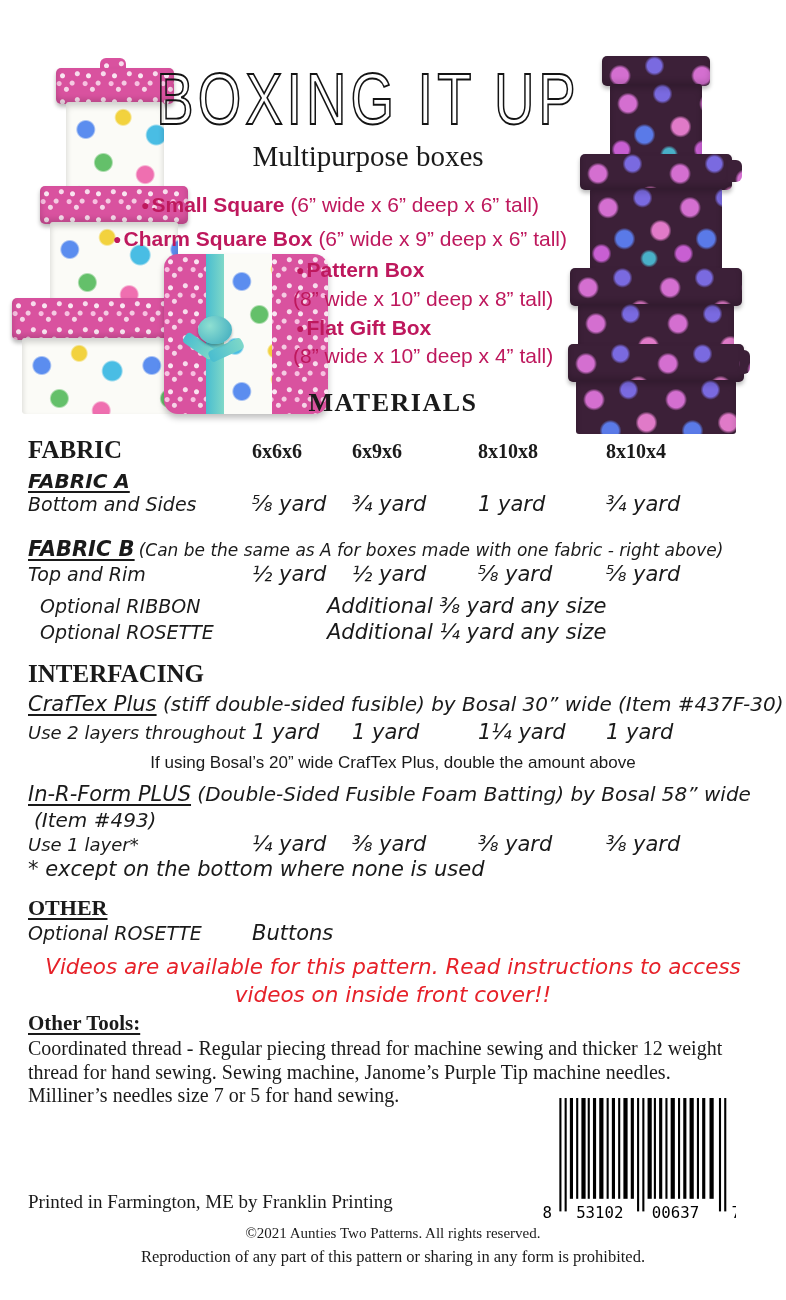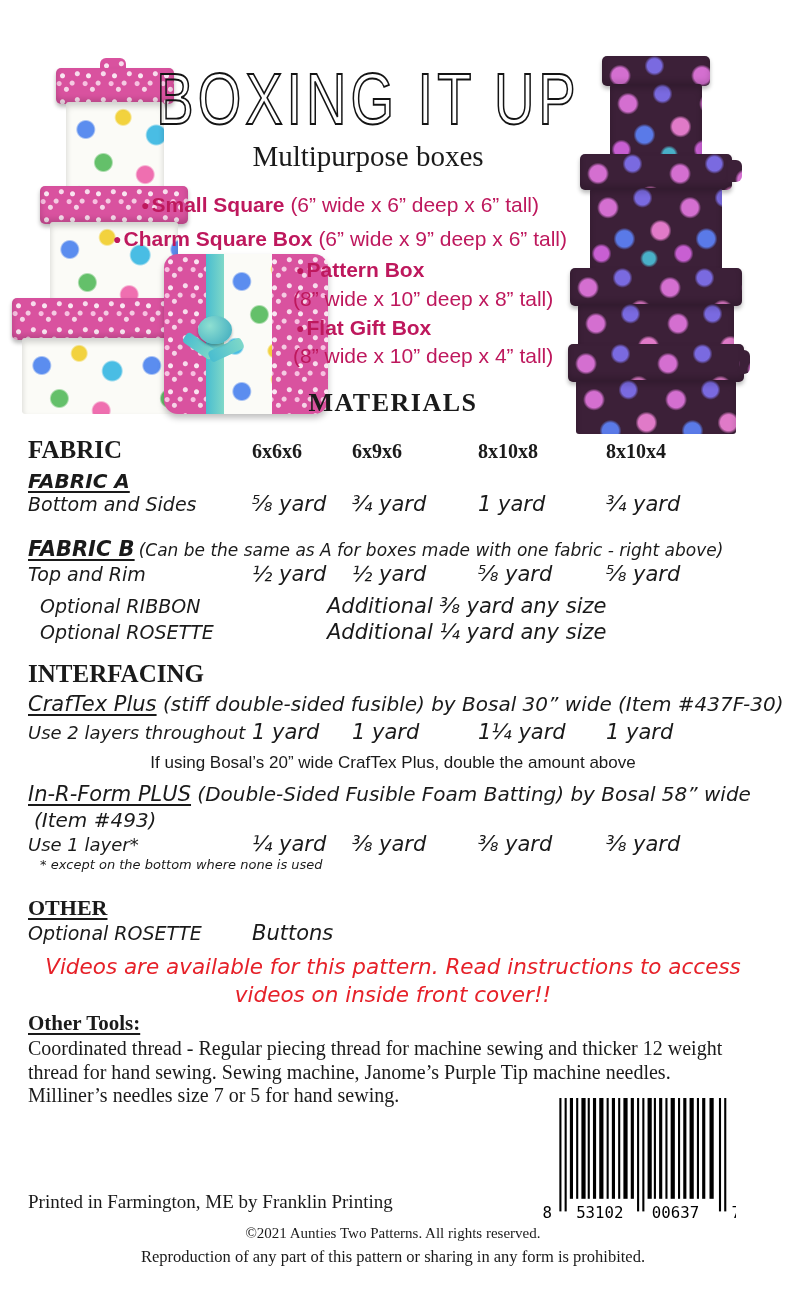--- a/index.html
+++ b/index.html
@@ -196,21 +196,21 @@
   </div>
   <div class="abs hand" style="top:808px;left:34px;font-size:20px;">(Item #493)</div>
 
   <div class="trow" style="top:832px;">
     <span class="hand rlabel-sm">Use 1 layer*</span>
     <span class="hand val">¼ yard</span>
     <span class="hand val">⅜ yard</span>
     <span class="hand val">⅜ yard</span>
     <span class="hand val">⅜ yard</span>
   </div>
-  <div class="abs hand" style="top:857px;left:40px;font-size:13px;">* except on the bottom where none is used</div>
+  <div class="abs hand" style="top:857px;left:28px;font-size:21px;">* except on the bottom where none is used</div>
 
   <div class="abs serifb u" style="top:895px;left:28px;font-size:22px;">OTHER</div>
   <div class="trow" style="top:921px;">
     <span class="hand rlabel">Optional ROSETTE</span>
     <span class="hand val" style="grid-column:2 / span 4;">Buttons</span>
   </div>
 
   <div class="abs ctr hand red" style="top:954px;font-size:21.5px;">Videos are available for this pattern. Read instructions to access</div>
   <div class="abs ctr hand red" style="top:982px;font-size:21.5px;">videos on inside front cover!!</div>
 

